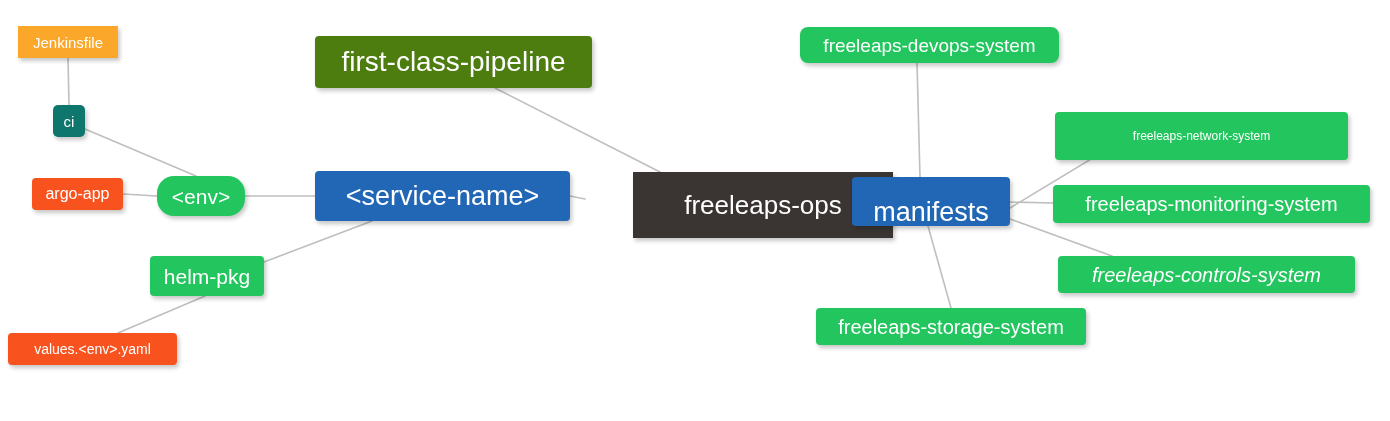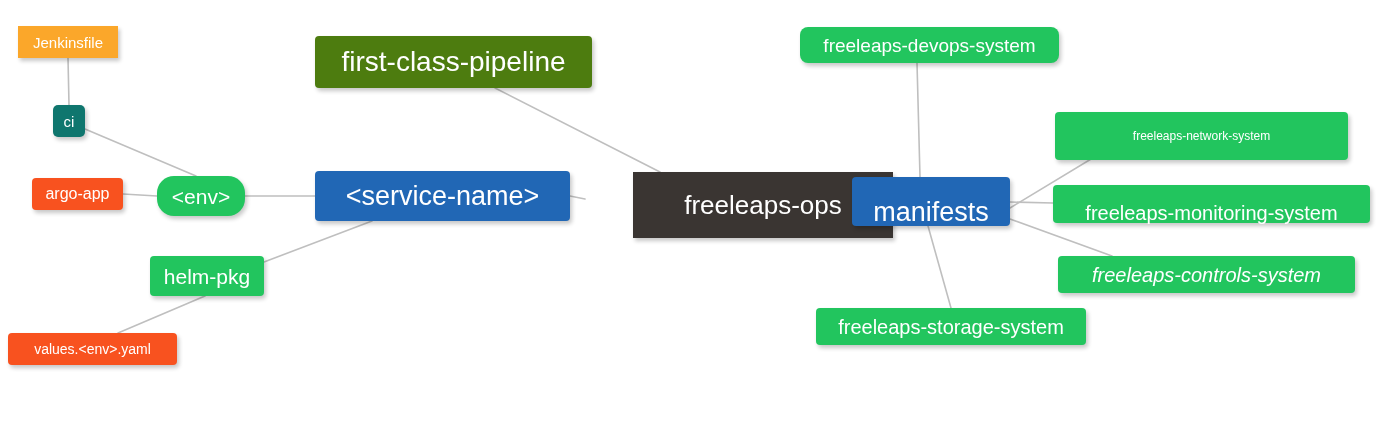--- a/index.html
+++ b/index.html
@@ -95,21 +95,21 @@
       </div>
       <div class="node" style="left: 852px; top: 177px; width: 158px; height: 49px; background: rgb(33, 103, 181); font-size: 27px; border-radius: 4px; align-items: flex-end;">
         <span class="node-label">manifests</span>
       </div>
       <div class="node" style="left: 800px; top: 27px; width: 259px; height: 36px; background: rgb(34, 197, 94); font-size: 19px; border-radius: 8px;">
         <span class="node-label">freeleaps-devops-system</span>
       </div>
       <div class="node" style="left: 1055px; top: 112px; width: 293px; height: 48px; background: rgb(34, 197, 94); font-size: 12px; border-radius: 4px;">
         <span class="node-label">freeleaps-network-system</span>
       </div>
-      <div class="node" style="left: 1053px; top: 185px; width: 317px; height: 38px; background: rgb(34, 197, 94); font-size: 20px; border-radius: 4px; align-items: flex-end;">
+      <div class="node" style="left: 1053px; top: 185px; width: 317px; height: 38px; background: rgb(34, 197, 94); font-size: 20px; border-radius: 4px;">
         <span class="node-label">freeleaps-monitoring-system</span>
       </div>
       <div class="node" style="left: 1058px; top: 256px; width: 297px; height: 37px; background: rgb(34, 197, 94); font-size: 20px; border-radius: 4px; font-style: italic;">
         <span class="node-label">freeleaps-controls-system</span>
       </div>
       <div class="node" style="left: 816px; top: 308px; width: 270px; height: 37px; background: rgb(34, 197, 94); font-size: 20px; border-radius: 4px;">
         <span class="node-label">freeleaps-storage-system</span>
       </div>
     </div>
 </div>

